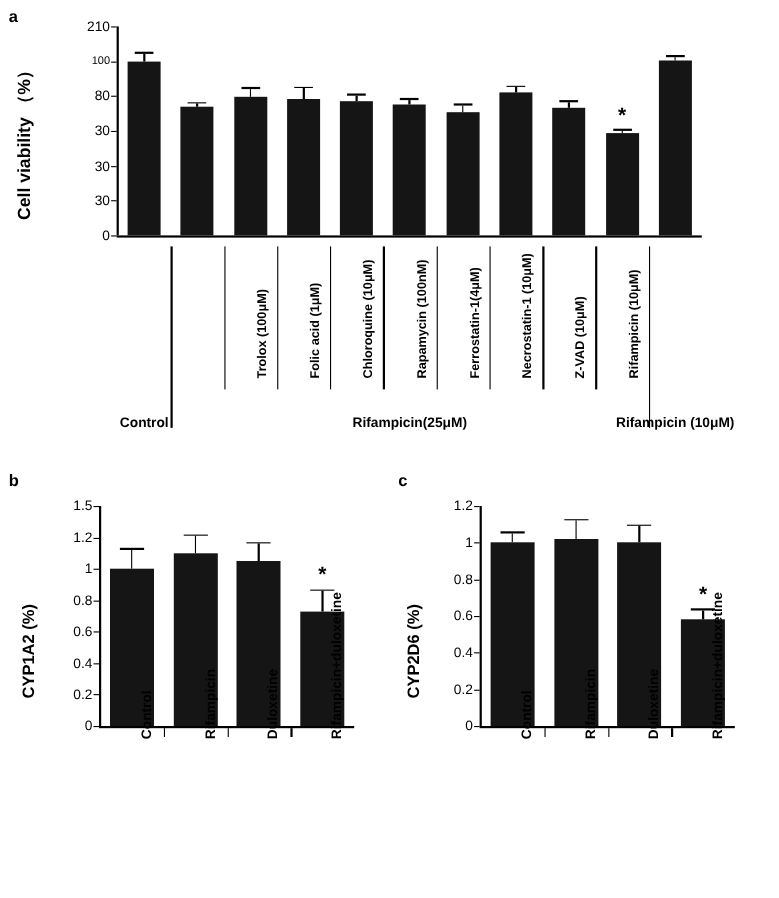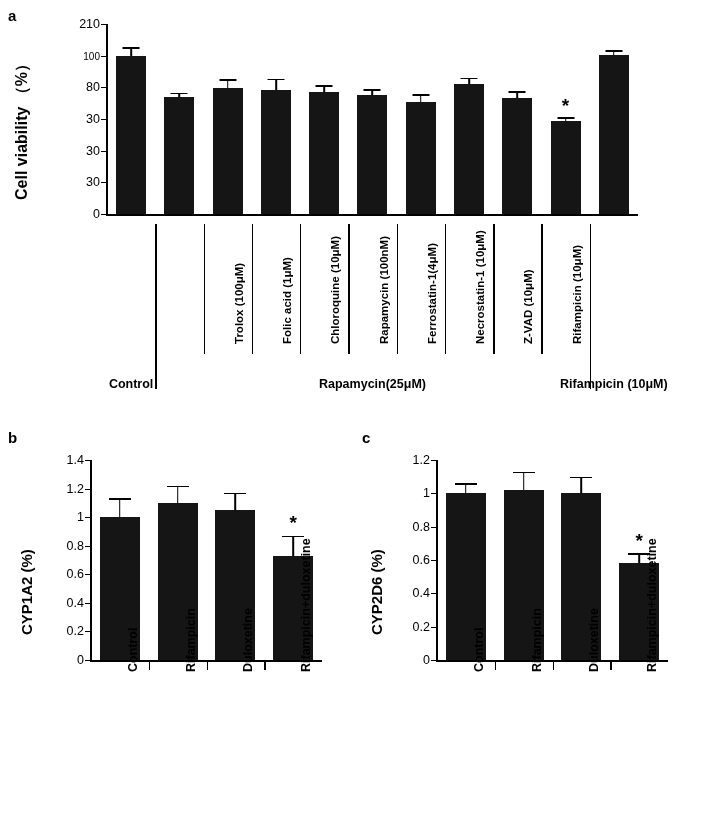--- a/index.html
+++ b/index.html
@@ -317,21 +317,21 @@
       <div class="vsep" style="left: 396.636px; top: 224px; height: 130px;"></div>
       <div class="catlabel" style="left: 474.045px; top: 344px;">Necrostatin-1 (10μM)</div>
       <div class="vsep" style="left: 444.909px; top: 224px; height: 130px;"></div>
       <div class="catlabel" style="left: 522.318px; top: 344px;">Z-VAD (10μM)</div>
       <div class="vsep" style="left: 493.182px; top: 224px; height: 130px;"></div>
       <div class="catlabel" style="left: 570.591px; top: 344px;">Rifampicin (10μM)</div>
       <div class="vsep" style="left: 541.455px; top: 224px; height: 130px;"></div>
       <div class="vsep" style="left: 155.273px; top: 224px; height: 165px;"></div>
       <div class="vsep" style="left: 589.727px; top: 224px; height: 165px;"></div>
       <div class="grouplabel" style="top: 377px; left: 131.136px; transform: translateX(-50%);">Control</div>
-      <div class="grouplabel" style="top: 377px; left: 372.5px; transform: translateX(-50%);">Rapamycin(25μM)</div>
+      <div class="grouplabel" style="top: 377px; left: 372.5px; transform: translateX(-50%);">Rifampicin(25μM)</div>
       <div class="grouplabel" style="top: 377px; left: 613.864px; transform: translateX(-50%);">Rifampicin (10μM)</div>
     </div>
 </div>
 
 <div class="subpanel" id="panel-b">
   <div class="panel-letter letter">b</div>
   <div class="sp-ytitle" id="b-ytitle" style="left:18px; top:205px;">CYP1A2 (%)</div>
   <div class="sp-plot" id="b-plot">
     <div class="sp-yaxis">
         <div class="ytick" style="top: 200px; font-size: 12.5px;">0</div>
@@ -341,21 +341,21 @@
         <div class="ytick" style="top: 142.857px; font-size: 12.5px;">0.4</div>
         <div class="ytickmark" style="top: 142.857px;"></div>
         <div class="ytick" style="top: 114.286px; font-size: 12.5px;">0.6</div>
         <div class="ytickmark" style="top: 114.286px;"></div>
         <div class="ytick" style="top: 85.7143px; font-size: 12.5px;">0.8</div>
         <div class="ytickmark" style="top: 85.7143px;"></div>
         <div class="ytick" style="top: 57.1429px; font-size: 12.5px;">1</div>
         <div class="ytickmark" style="top: 57.1429px;"></div>
         <div class="ytick" style="top: 28.5714px; font-size: 12.5px;">1.2</div>
         <div class="ytickmark" style="top: 28.5714px;"></div>
-        <div class="ytick" style="top: 0px; font-size: 12.5px;">1.4</div>
+        <div class="ytick" style="top: 0px; font-size: 12.5px;">1.5</div>
         <div class="ytickmark" style="top: 0px;"></div>
       </div>
     <div class="sp-axis-v"></div>
     <div class="sp-axis-h"></div>
     <div class="sp-bars">
         <div class="barcell">
           <div class="bar" style="height: 142.857px; width: 40px;"></div>
           <div class="errbar" style="bottom: 142.857px; height: 17.1429px;"></div>
           <div class="errcap" style="bottom: 160px; width: 22px;"></div>
         </div>

